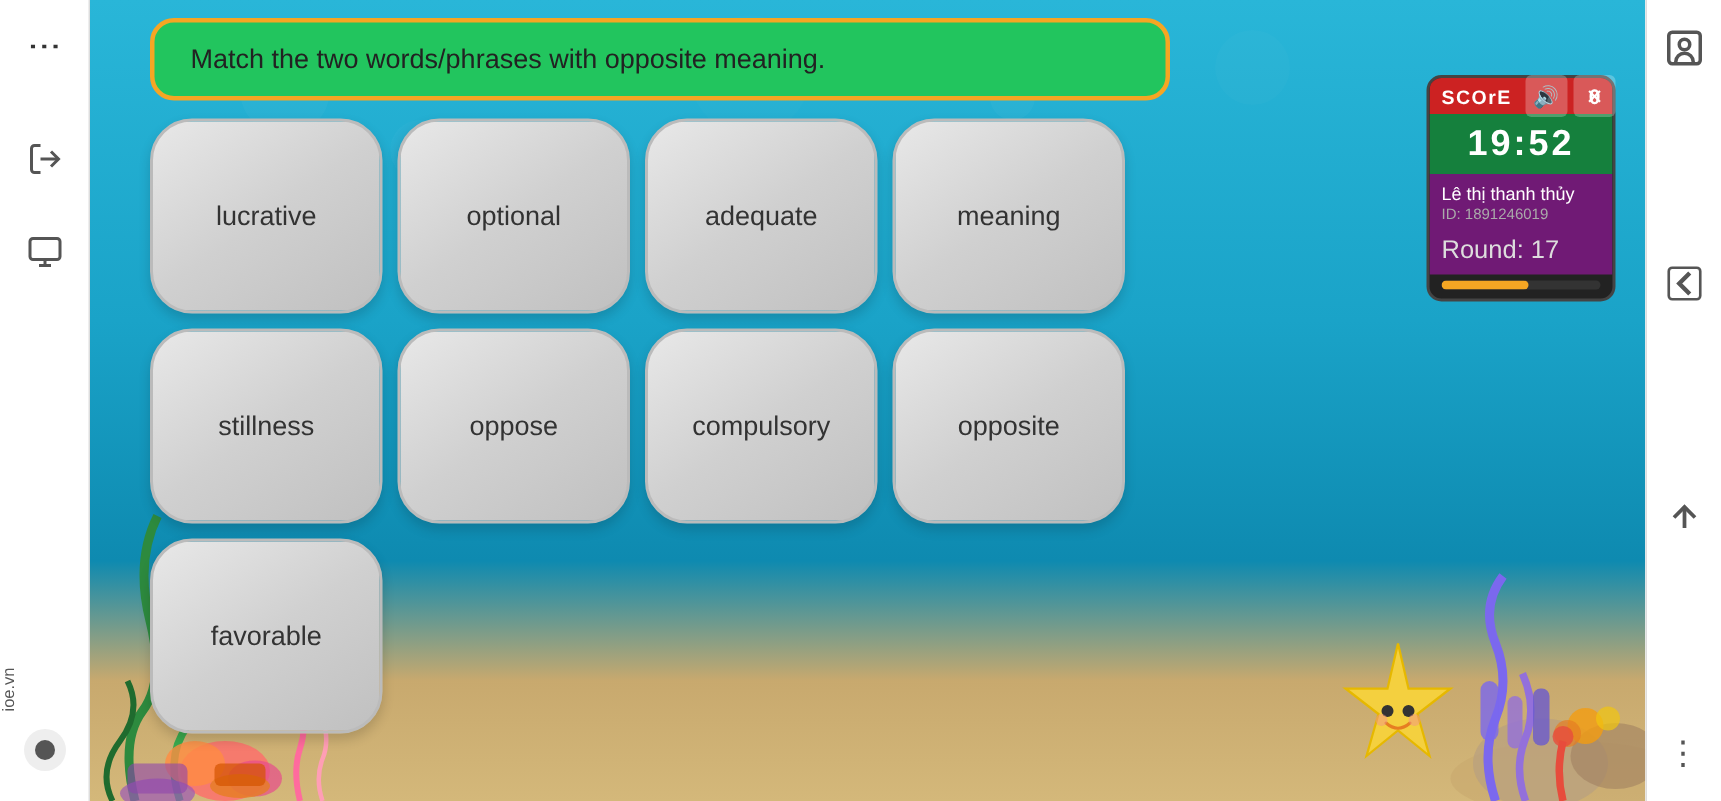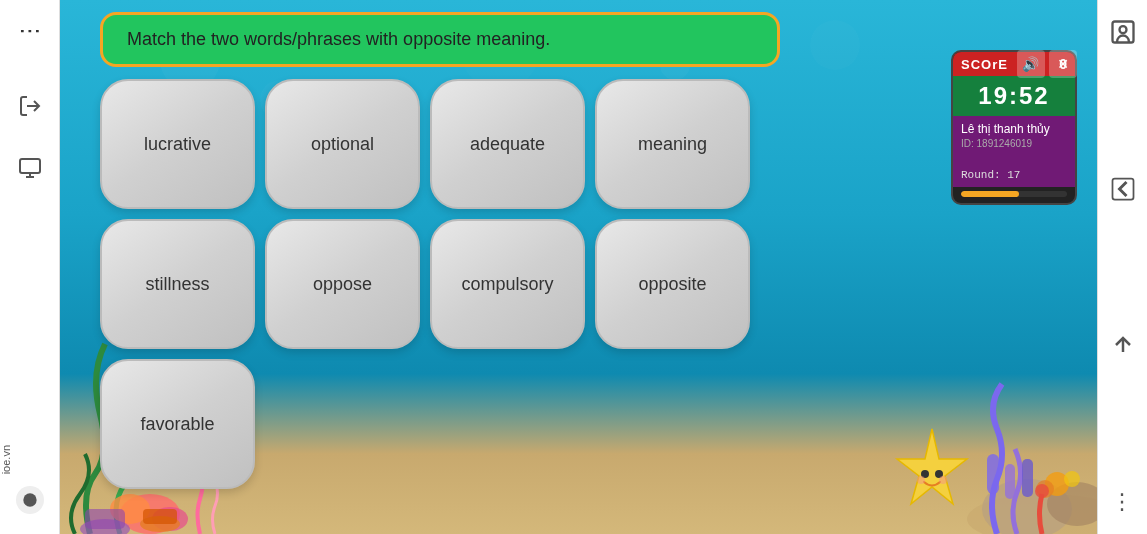--- a/index.html
+++ b/index.html
@@ -212,23 +212,22 @@
       color: white;
       font-size: 12px;
       margin-bottom: 2px;
     }
     #player-id {
       color: #aaa;
       font-size: 10px;
     }
     #round-info {
       color: #ddd;
-      font-size: 11px;
-      margin-top: 20px;
-      font-family: Liberation Mono, monospace;
+      font-size: 17px;
+      margin-top: 8px;
     }
     #progress-bar {
       height: 6px;
       background: #333;
       margin: 4px 8px 6px;
       border-radius: 3px;
       overflow: hidden;
     }
     #progress-fill {
       height: 100%;

